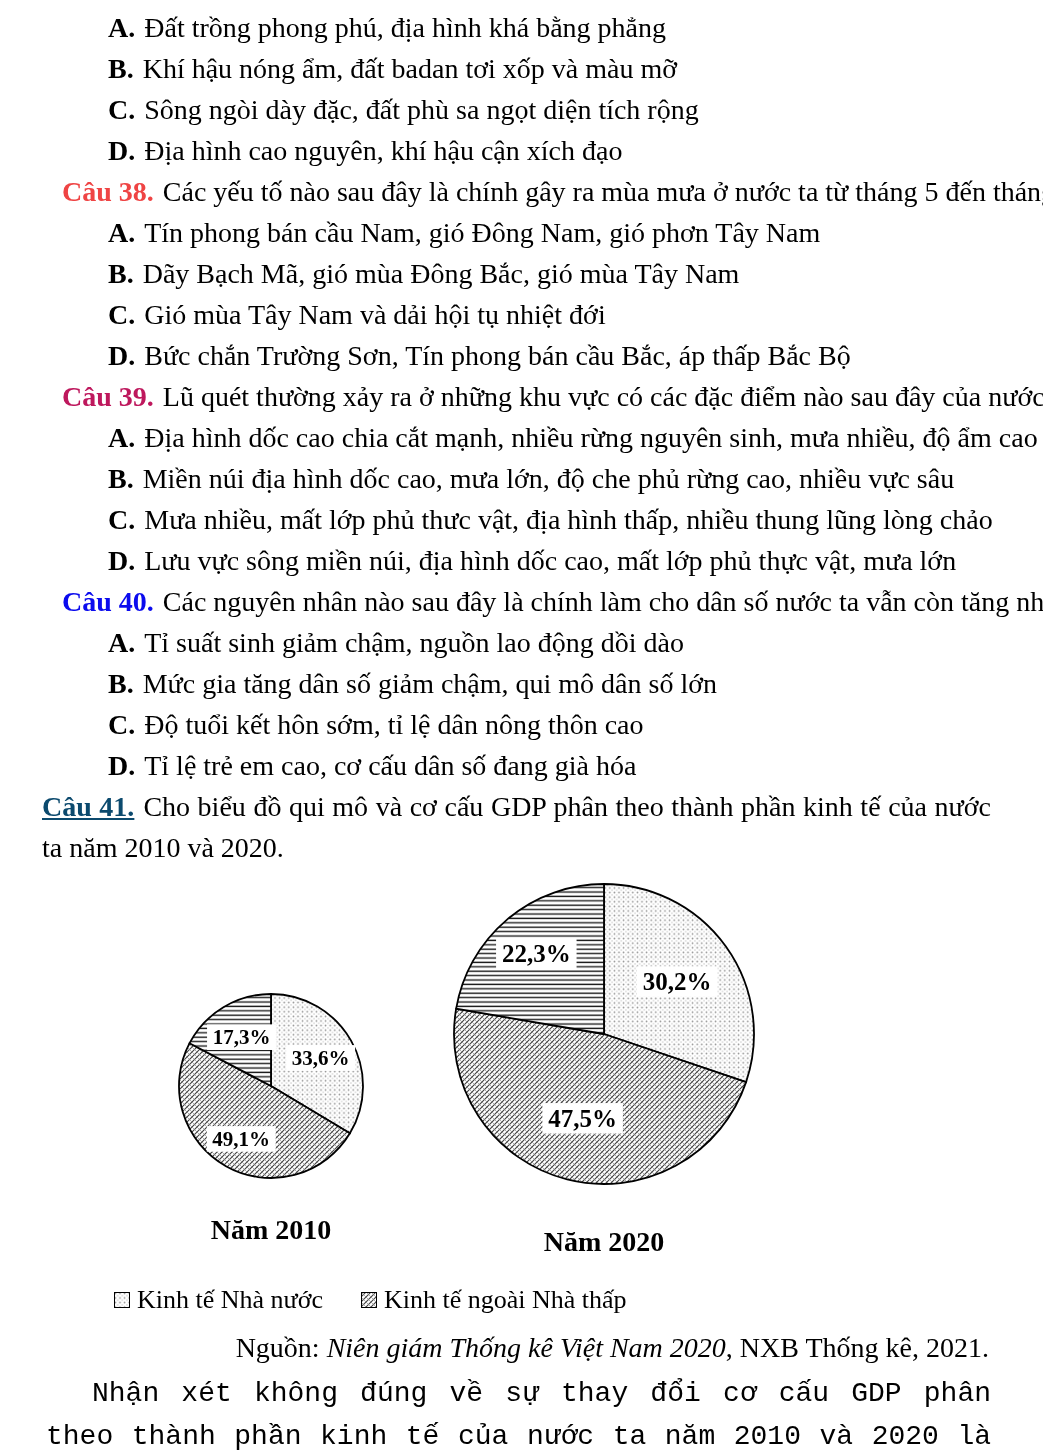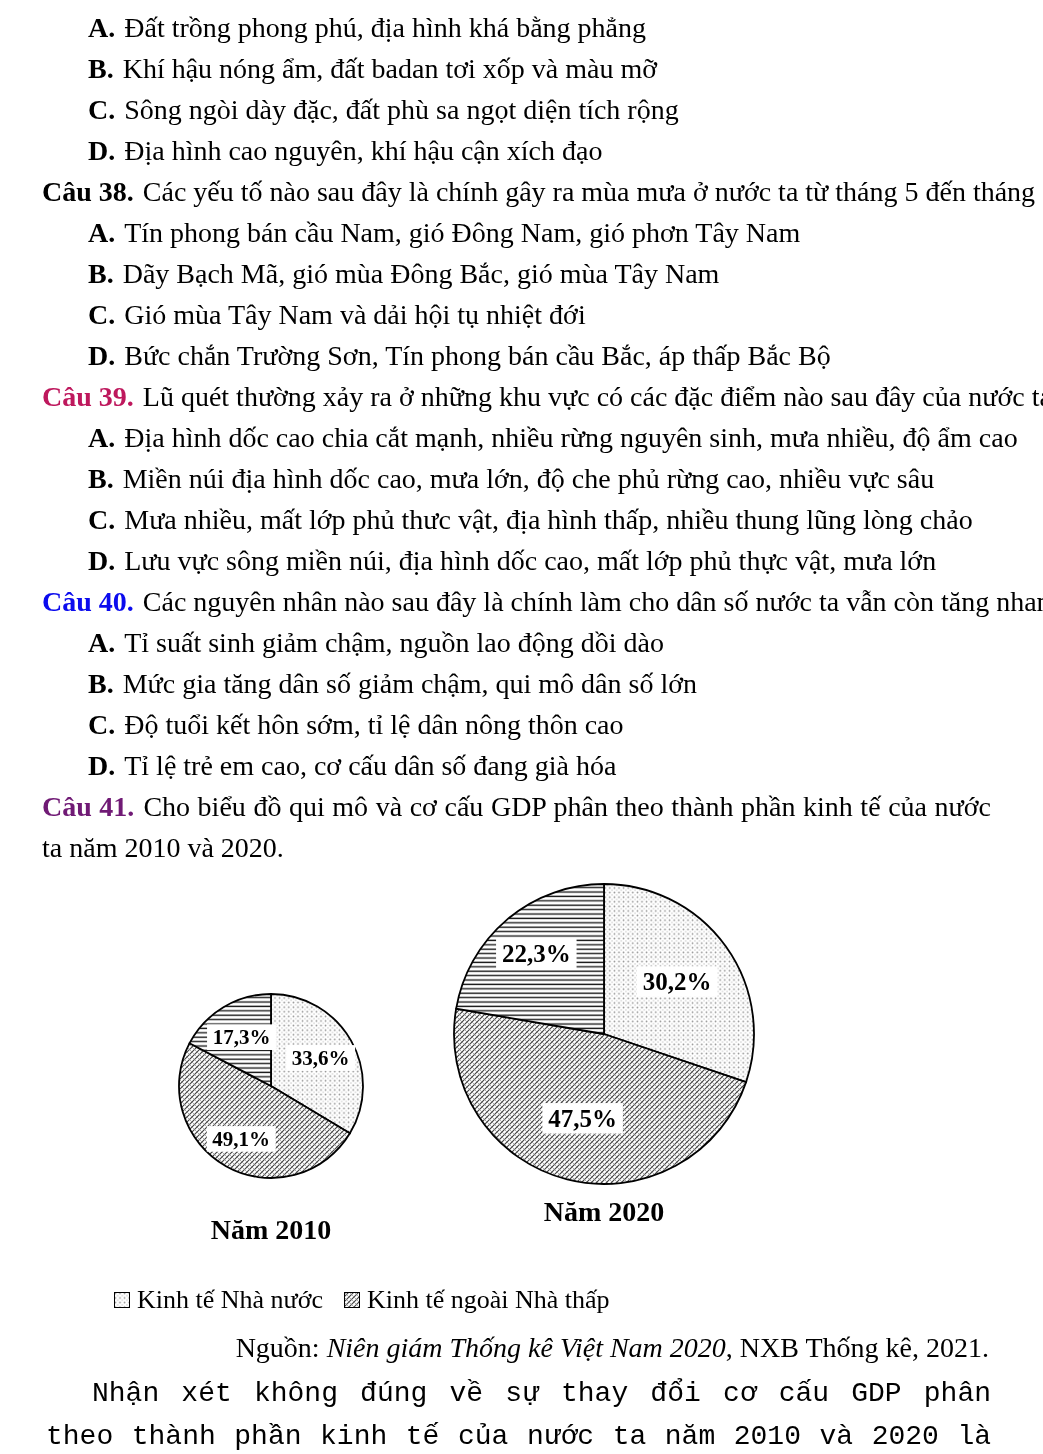--- a/index.html
+++ b/index.html
@@ -7,33 +7,33 @@
     position:relative;
     width:1043px;height:1454px;
     box-sizing:border-box;
     padding:7px 52px 0 42px;
     background:#ffffff;
     overflow:hidden;
     font-family:"Liberation Serif", serif;
     font-size:28px;
     color:#000;
   }
-  .line{line-height:41px;white-space:nowrap;}
+  .line{line-height:41px;white-space:nowrap;margin-left:20px;}
   .opt{padding-left:46px;}
   .opt-label{font-weight:bold;margin-right:9px;}
   .qnum{font-weight:bold;margin-right:9px;}
   .qpara{line-height:41px;text-align:justify;white-space:normal;}
   .chart-area{position:relative;height:390px;}
   .fig{position:absolute;text-align:center;}
   .fig-2010{left:135px;top:124px;width:188px;}
   .fig-2020{left:410px;top:14px;width:304px;}
   .fig-caption{display:block;font-weight:bold;font-size:28px;line-height:30px;}
   .fig-2010 .fig-caption{margin-top:28px;}
-  .fig-2020 .fig-caption{margin-top:4px;}
-  .legend-row{margin-top:26px;display:flex;align-items:center;gap:21px;padding-left:72px;font-size:26px;line-height:32px;white-space:nowrap;}
+  .fig-2020 .fig-caption{margin-top:34px;}
+  .legend-row{margin-top:26px;display:flex;align-items:center;gap:38px;padding-left:72px;font-size:26px;line-height:32px;white-space:nowrap;}
   .legend-item{display:flex;align-items:center;}
   .legend-item svg{margin-right:7px;flex:0 0 auto;}
   .source-line{margin-top:14px;text-align:right;padding-right:2px;font-size:28px;line-height:36px;}
   .closing{margin:6px 0 0 4px;text-align:justify;text-indent:46px;line-height:43px;font-family:Liberation Mono, monospace;}
   .hiddefs{position:absolute;width:0;height:0;}
   svg text{font-family:"Liberation Serif", serif;}
 </style>
 </head>
 <body>
 
@@ -65,21 +65,21 @@
     <span class="opt-label">B.</span><span>Khí hậu nóng ẩm, đất badan tơi xốp và màu mỡ</span>
   </div>
   <div class="line opt">
     <span class="opt-label">C.</span><span>Sông ngòi dày đặc, đất phù sa ngọt diện tích rộng</span>
   </div>
   <div class="line opt">
     <span class="opt-label">D.</span><span>Địa hình cao nguyên, khí hậu cận xích đạo</span>
   </div>
 
   <div class="line">
-    <span class="qnum" style="color: #000000; text-align: right;">Câu 38.</span><span>Các yếu tố nào sau đây là chính gây ra mùa mưa ở nước ta từ tháng 5 đến tháng 10?</span>
+    <span class="qnum" style="color: #ef4444; text-align: right;">Câu 38.</span><span>Các yếu tố nào sau đây là chính gây ra mùa mưa ở nước ta từ tháng 5 đến tháng 10?</span>
   </div>
   <div class="line opt">
     <span class="opt-label">A.</span><span>Tín phong bán cầu Nam, gió Đông Nam, gió phơn Tây Nam</span>
   </div>
   <div class="line opt">
     <span class="opt-label">B.</span><span>Dãy Bạch Mã, gió mùa Đông Bắc, gió mùa Tây Nam</span>
   </div>
   <div class="line opt">
     <span class="opt-label">C.</span><span>Gió mùa Tây Nam và dải hội tụ nhiệt đới</span>
   </div>
@@ -113,21 +113,21 @@
     <span class="opt-label">B.</span><span>Mức gia tăng dân số giảm chậm, qui mô dân số lớn</span>
   </div>
   <div class="line opt">
     <span class="opt-label">C.</span><span>Độ tuổi kết hôn sớm, tỉ lệ dân nông thôn cao</span>
   </div>
   <div class="line opt">
     <span class="opt-label">D.</span><span>Tỉ lệ trẻ em cao, cơ cấu dân số đang già hóa</span>
   </div>
 
   <div class="qpara">
-    <span class="qnum" style="color: #701a75;">Câu 41.</span><span>Cho biểu đồ qui mô và cơ cấu GDP phân theo thành phần kinh tế của nước ta năm 2010 và 2020.</span>
+    <span class="qnum" style="color: #0c4a6e; text-decoration: underline;">Câu 41.</span><span>Cho biểu đồ qui mô và cơ cấu GDP phân theo thành phần kinh tế của nước ta năm 2010 và 2020.</span>
   </div>
 
   <div class="chart-area">
     <div class="fig fig-2010">
       <svg width="188" height="188" viewBox="0 0 188 188">
           <path d="M 94 94 L 94 2 A 92 92 0 0 1 172.892452369816 141.3284371078986 Z" fill="url(#pat-dots)" stroke="#000" stroke-width="1.8"></path>
           <path d="M 94 94 L 172.892452369816 141.3284371078986 A 92 92 0 0 1 12.558719357414162 51.20610081687377 Z" fill="url(#pat-hatch)" stroke="#000" stroke-width="1.8"></path>
           <path d="M 94 94 L 12.558719357414162 51.20610081687377 A 92 92 0 0 1 94.00000000000014 2 Z" fill="url(#pat-hlines)" stroke="#000" stroke-width="1.8"></path>
           <rect x="109.18528136634974" y="53.08483243808544" width="68.9" height="25.62" fill="#ffffff"></rect>
           <text x="143.63528136634974" y="73.03483243808545" text-anchor="middle" font-size="21" font-weight="bold" fill="#000">33,6%</text>

